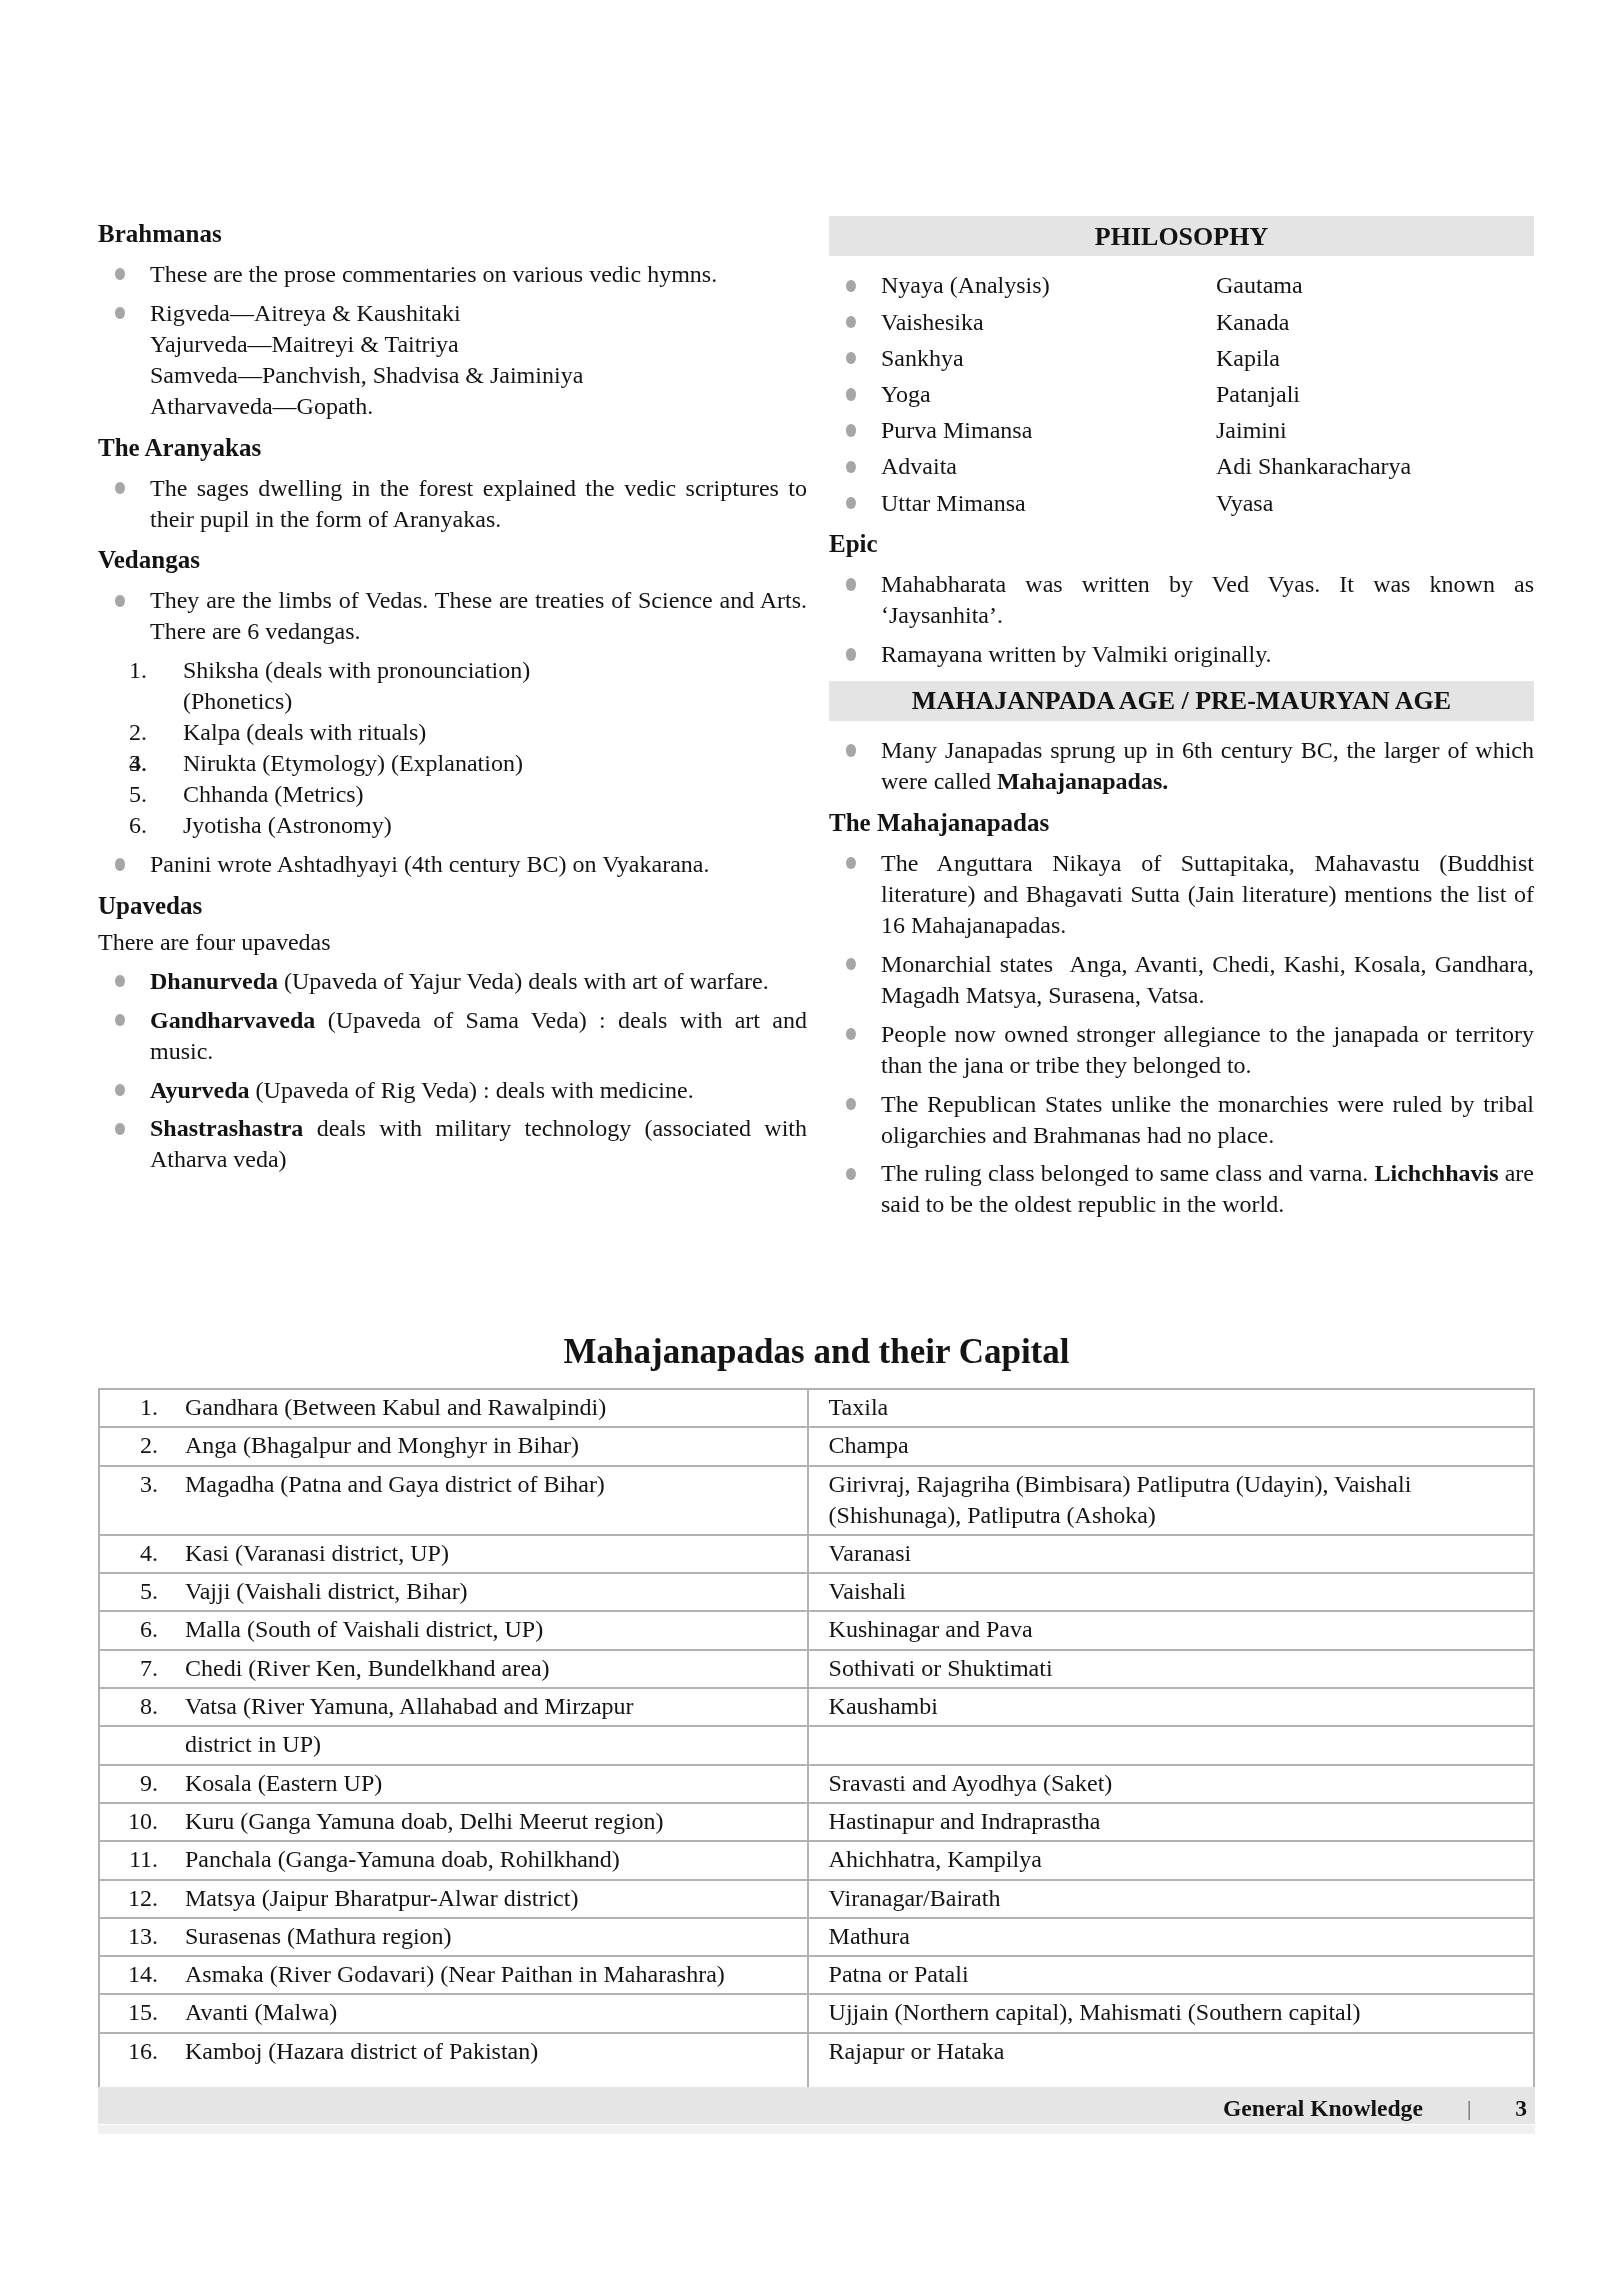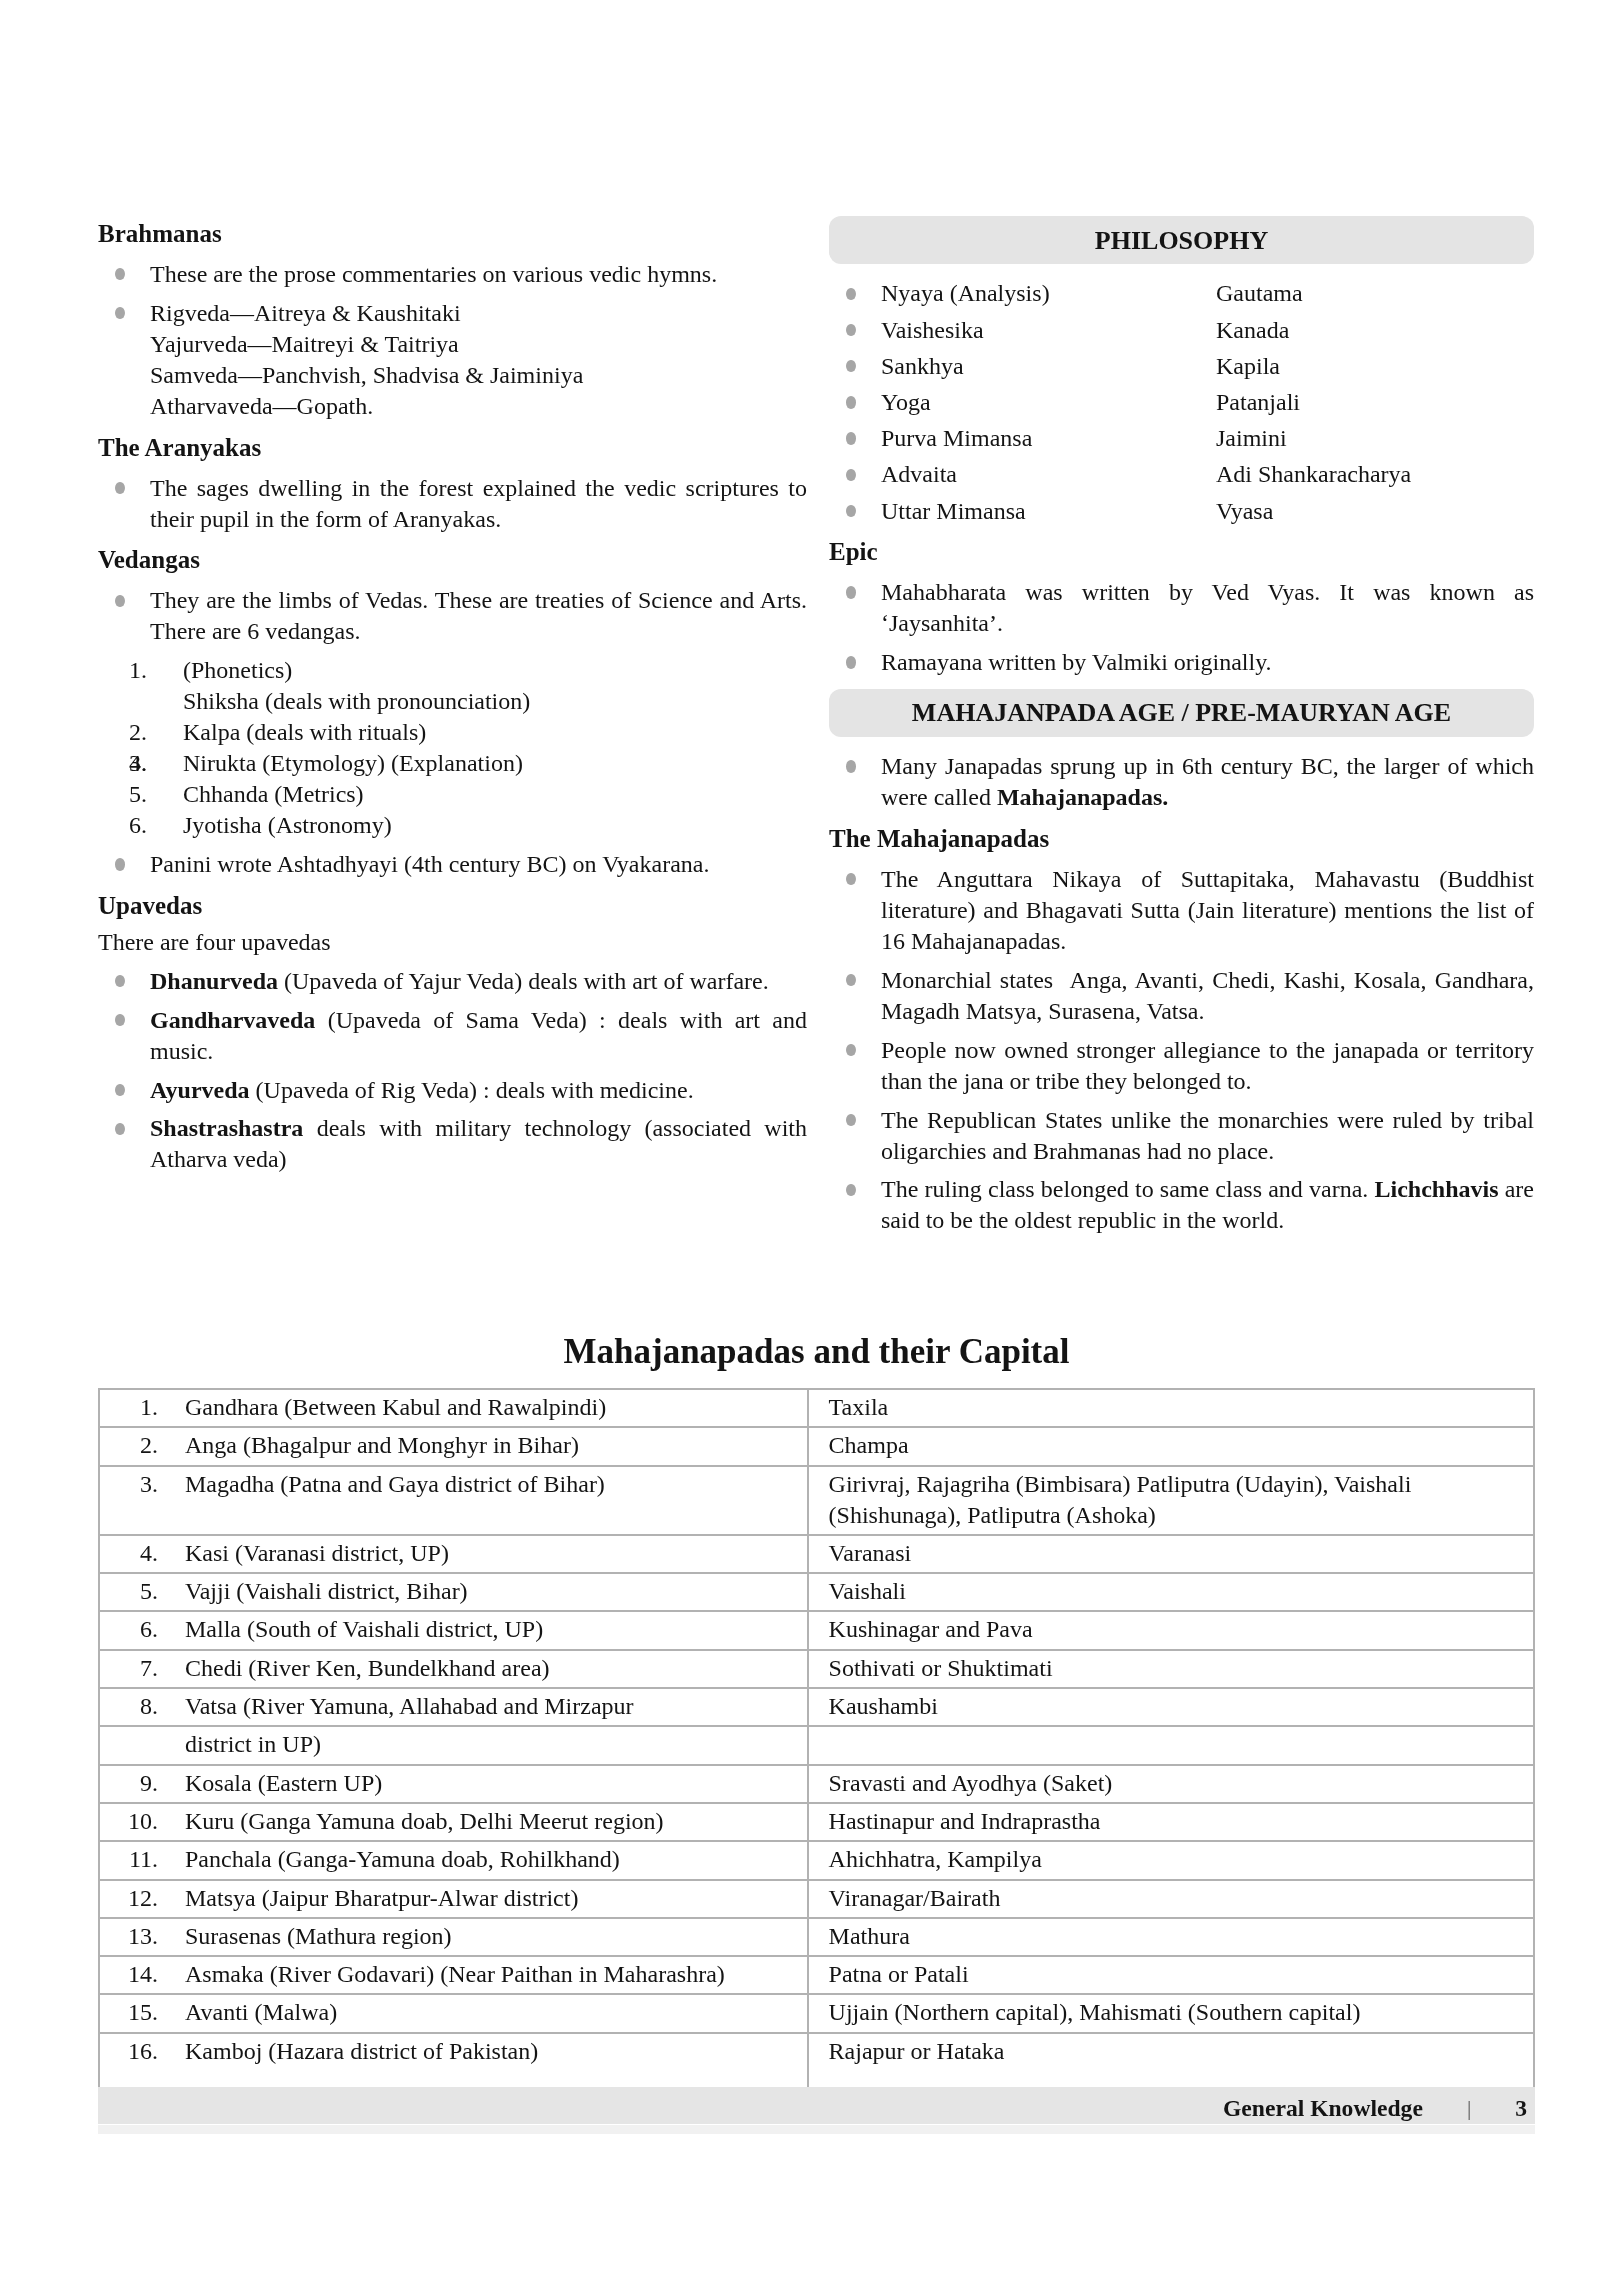--- a/index.html
+++ b/index.html
@@ -17,25 +17,24 @@
   .col-left  { left: 98px;  width: 709px; }
   .col-right { left: 829px; width: 705px; }
   .col > :first-child { margin-top: 0 !important; }
 
   .h { font-weight: bold; font-size: 25px; line-height: 35px; margin: 7.9px 0 3.9px; }
   .plain { margin: 2.6px 0 5.2px; }
   .justify { text-align: justify; }
 
   .bar {
     background: #e4e4e4;
-    height: 48px;
+    height: 40px;
     display: flex; align-items: center; justify-content: center;
     font-weight: bold; font-size: 26px;
     margin: 10.5px 0 14.4px;
-    border-radius: 12px;
   }
 
   .li { position: relative; padding-left: 52px; margin: 7.9px 0; }
   .li-text { text-align: justify; }
   .li-text.nojust { text-align: left; }
   .dot {
     position: absolute; left: 17px; top: 9.2px;
     width: 9.8px; height: 12.4px; border-radius: 50%;
     background: #a6a6a6;
   }
@@ -105,22 +104,22 @@
       </div>
       <div class="h">Vedangas</div>
       <div class="li">
         <span class="dot"></span>
         <div class="li-text"><span>They are the limbs of Vedas. These are treaties of Science and Arts. There are 6 vedangas.</span></div>
       </div>
       <div class="numlist">
         <div class="num-item">
           <span class="num">1.</span>
           <div class="num-lines">
+            <div class="line">Shiksha (deals with pronounciation)</div>
             <div class="line">(Phonetics)</div>
-            <div class="line">Shiksha (deals with pronounciation)</div>
           </div>
         </div>
         <div class="num-item">
           <span class="num">2.</span>
           <div class="num-lines">
             <div class="line">Kalpa (deals with rituals)</div>
           </div>
         </div>
         <div class="num-item">
           <span class="num">3.</span>

